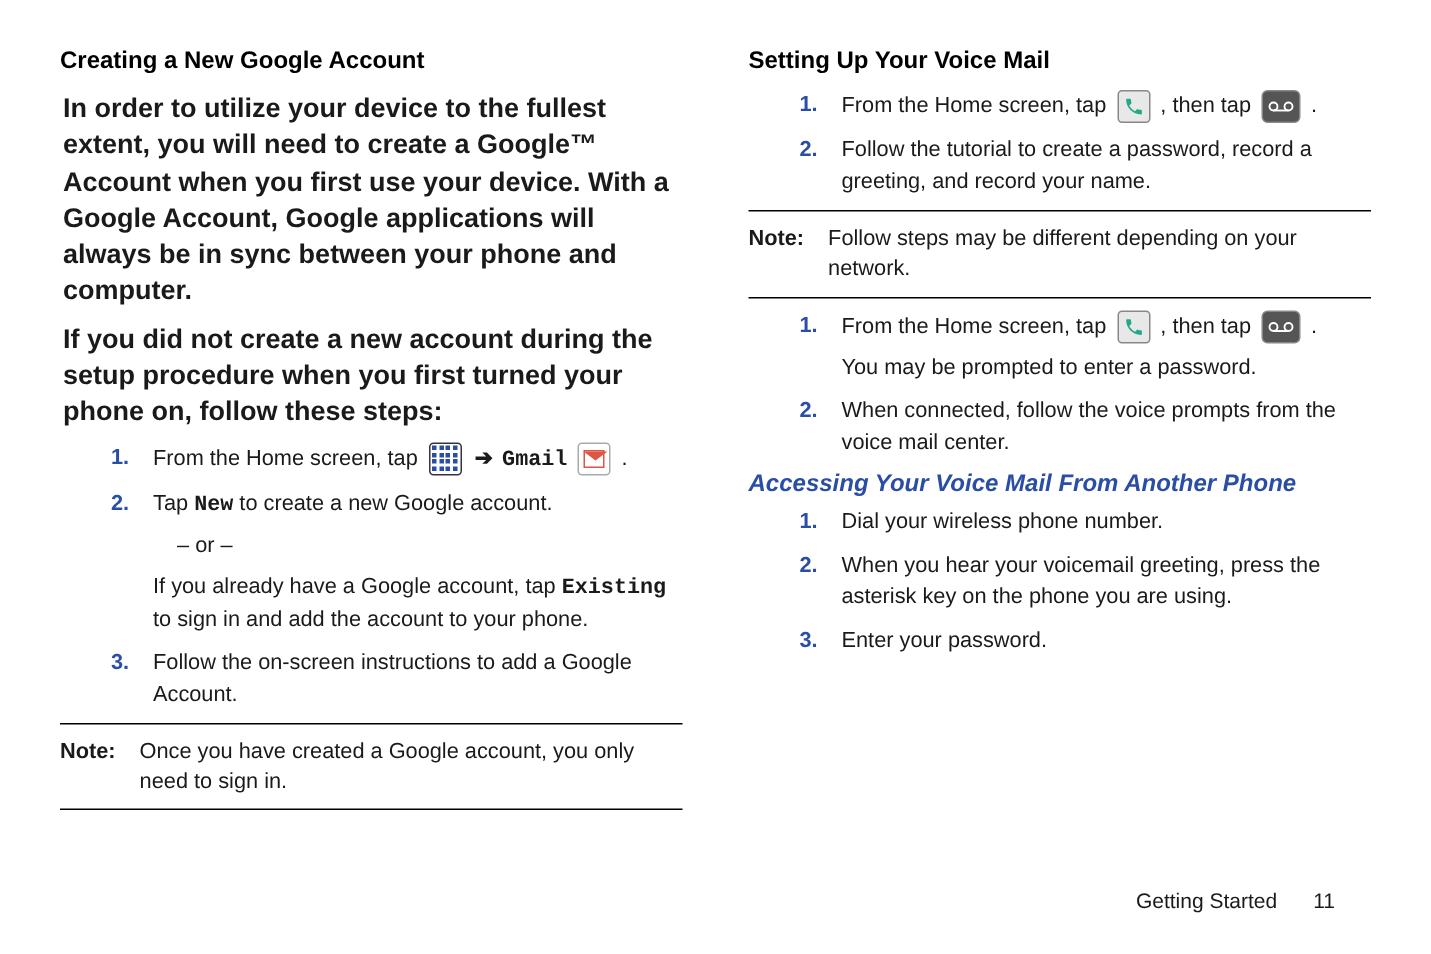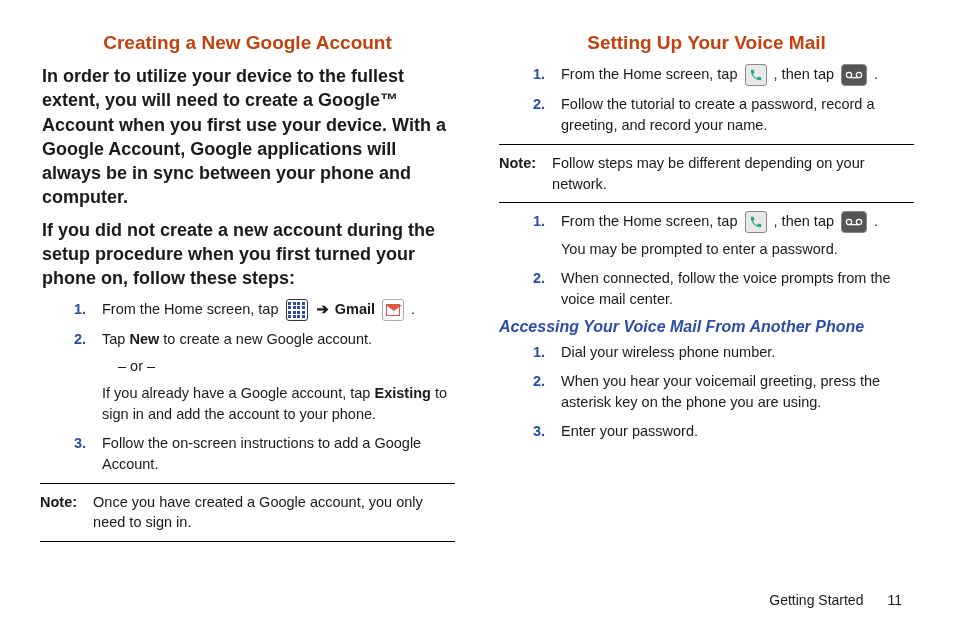--- a/index.html
+++ b/index.html
@@ -14,26 +14,25 @@
   }
   .columns {
     display: flex;
     gap: 44px;
   }
   .col {
     flex: 1;
     min-width: 0;
   }
   h2.heading-blue {
-    color: #c2410c;
-    font-size: 19px;
+    color: #000000;
+    font-size: 16px;
     font-weight: bold;
     margin-bottom: 10px;
     font-family: Arial, sans-serif;
-    text-align: center;
   }
   h3.subheading-blue {
     color: #2a4ea5;
     font-size: 16px;
     font-weight: bold;
     font-style: italic;
     margin-top: 8px;
     margin-bottom: 6px;
   }
   p.para {
@@ -63,21 +62,21 @@
     flex: 1;
   }
   .sub-line {
     display: block;
     margin-top: 6px;
   }
   .or-line {
     display: block;
     margin: 6px 16px;
   }
-  b { font-weight: bold; }
+  b { font-weight: bold; font-family: Liberation Mono, monospace; }
   hr.sep {
     border: none;
     border-top: 1.5px solid #000;
     margin: 8px 0 8px 0;
   }
   .note-block {
     font-size: 14.5px;
     line-height: 1.4;
     margin: 0 0 0 0;
     display: flex;
@@ -140,21 +139,21 @@
     color: #fff;
     border-radius: 4px;
     font-size: 11px;
     line-height: 1;
     width: 26px;
   }
   .arrow-glyph { font-weight: bold; margin: 0 2px; }
   .footer {
     position: absolute;
     bottom: 28px;
-    right: 52px;
+    right: 64px;
     font-size: 14px;
     display: flex;
     align-items: baseline;
     gap: 24px;
   }
   .footer .page-num { font-size: 14px; }
 </style>
 </head>
 <body>
 

